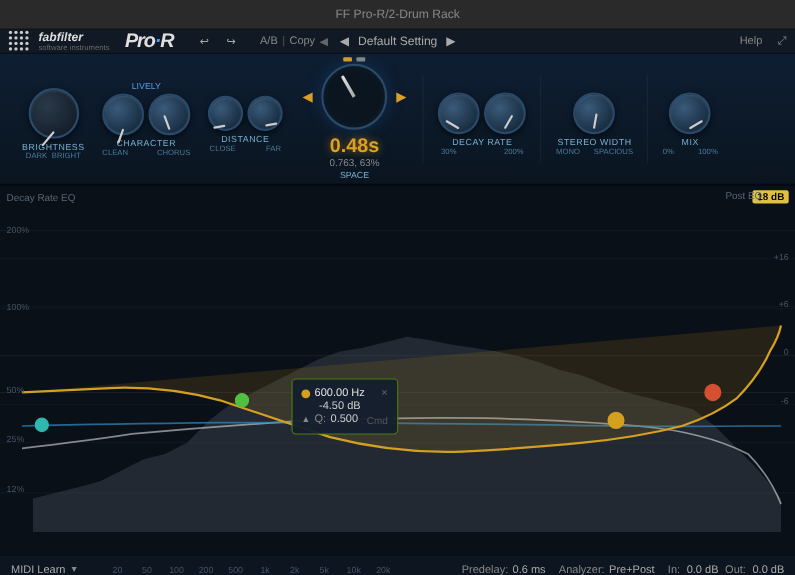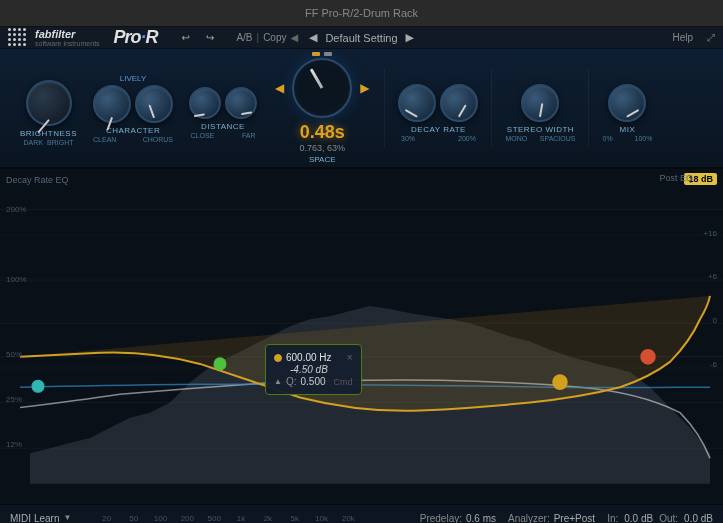--- a/index.html
+++ b/index.html
@@ -624,21 +624,21 @@
     <div style="position:absolute;right:6px;top:191px;color:#445566;font-size:8px;">-6</div>
 
     <div id="freq-popup">
       <div class="popup-row">
         <div class="popup-dot" style="background:#d4a020;border-color:#d4a020;"></div>
         <span style="color:#e0e0e0;">600.00 Hz</span>
         <span class="popup-close">×</span>
       </div>
       <div class="popup-row">
         <span style="color:#888;font-size:9px;width:12px">  </span>
-        <span style="color:#ccc;font-style:italic;">-4.50 dB</span>
+        <span style="color:#ccc;">-4.50 dB</span>
       </div>
       <div class="popup-row">
         <span class="popup-triangle">▲</span>
         <span style="color:#888;">Q:</span>
         <span style="color:#ccc;">0.500</span>
         <span style="color:#555;font-size:9px;margin-left:4px;">Cmd</span>
       </div>
     </div>
 
   </div>

